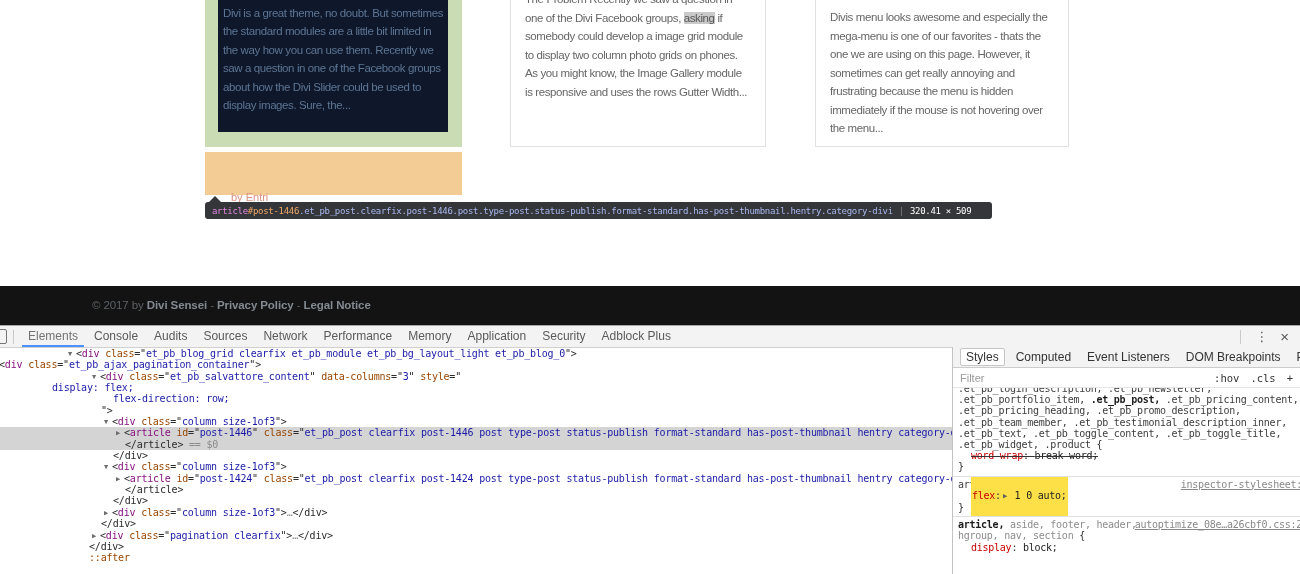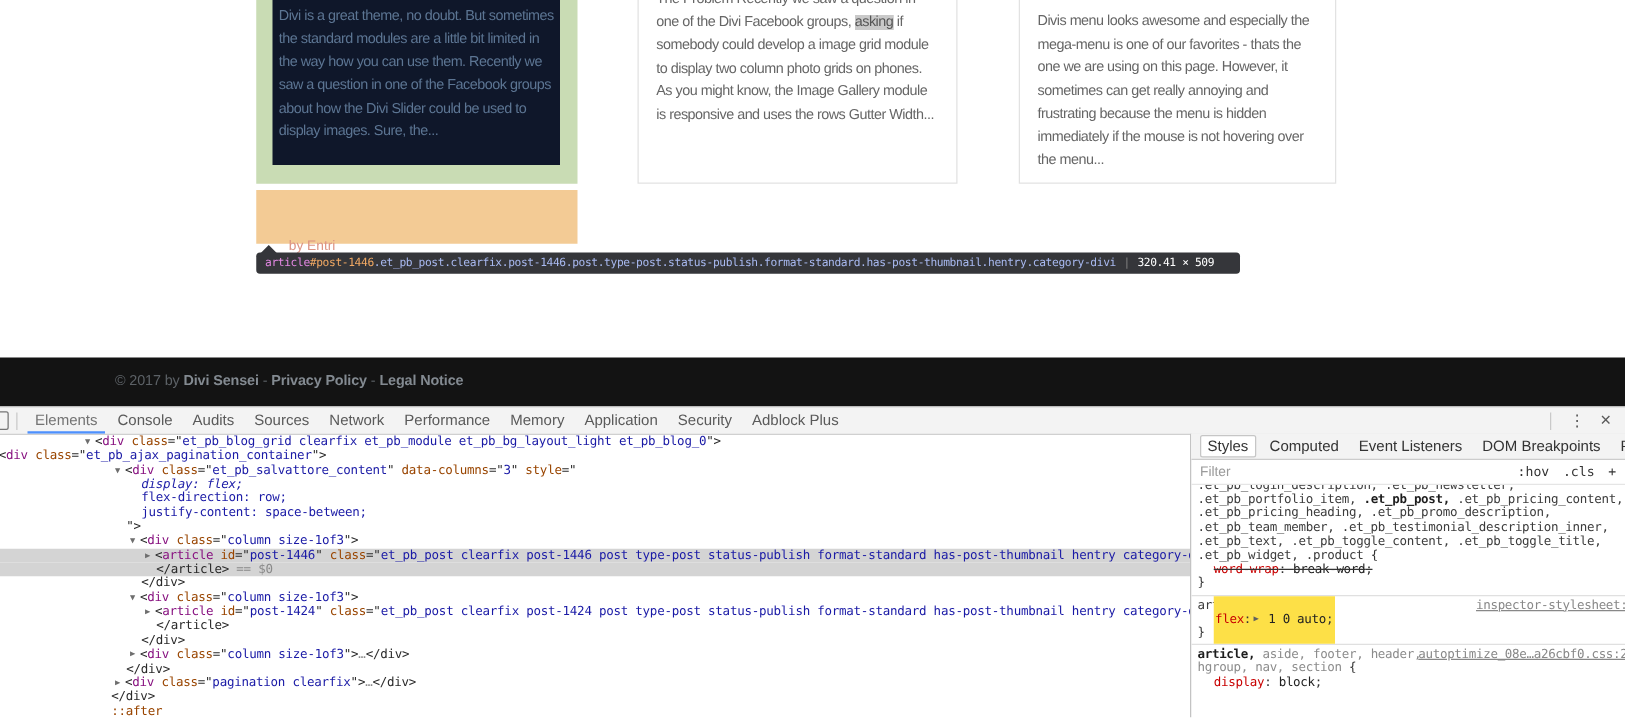--- a/index.html
+++ b/index.html
@@ -145,23 +145,22 @@
         <div class="dt-more">⋮</div>
         <div class="dt-close">×</div>
       </div>
     </div>
 
     <div class="dt-body">
       <div class="elements-pane">
           <div class="tl" style="padding-left: 77px;"><span class="tk-arw">▼</span><span class="tk-p">&lt;</span><span class="tk-tag">div</span><span class="tk-p"> </span><span class="tk-an">class</span><span class="tk-p">="</span><span class="tk-av">et_pb_blog_grid clearfix et_pb_module et_pb_bg_layout_light  et_pb_blog_0</span><span class="tk-p">"&gt;</span></div>
           <div class="tl" style=""><span class="tk-arw">▼</span><span class="tk-p">&lt;</span><span class="tk-tag">div</span><span class="tk-p"> </span><span class="tk-an">class</span><span class="tk-p">="</span><span class="tk-av">et_pb_ajax_pagination_container</span><span class="tk-p">"&gt;</span></div>
           <div class="tl" style="padding-left: 101px;"><span class="tk-arw">▼</span><span class="tk-p">&lt;</span><span class="tk-tag">div</span><span class="tk-p"> </span><span class="tk-an">class</span><span class="tk-p">="</span><span class="tk-av">et_pb_salvattore_content</span><span class="tk-p">" </span><span class="tk-an">data-columns</span><span class="tk-p">="</span><span class="tk-av">3</span><span class="tk-p">" </span><span class="tk-an">style</span><span class="tk-p">="</span></div>
-          <div class="tl" style="padding-left: 113px; font-style: italic;"><span class="tk-av">display: flex;</span></div>
+          <div class="tl" style="padding-left: 52px;"><span class="tk-av">display: flex;</span></div>
           <div class="tl" style="padding-left: 113px;"><span class="tk-av">flex-direction: row;</span></div>
-          <div class="tl" style="padding-left: 113px;"><span class="tk-av">justify-content: space-between;</span></div>
           <div class="tl" style="padding-left: 101px;"><span class="tk-p">"&gt;</span></div>
           <div class="tl" style="padding-left: 113px;"><span class="tk-arw">▼</span><span class="tk-p">&lt;</span><span class="tk-tag">div</span><span class="tk-p"> </span><span class="tk-an">class</span><span class="tk-p">="</span><span class="tk-av">column size-1of3</span><span class="tk-p">"&gt;</span></div>
           <div class="tl selrow" style="padding-left: 125px;"><span class="tk-arw">▶</span><span class="tk-p">&lt;</span><span class="tk-tag">article</span><span class="tk-p"> </span><span class="tk-an">id</span><span class="tk-p">="</span><span class="tk-av">post-1446</span><span class="tk-p">" </span><span class="tk-an">class</span><span class="tk-p">="</span><span class="tk-av">et_pb_post clearfix post-1446 post type-post status-publish format-standard has-post-thumbnail hentry category-divi</span></div>
           <div class="tl selrow" style="padding-left: 125px;"><span class="tk-p">&lt;/article&gt;</span><span class="tk-gray"> == $0</span></div>
           <div class="tl" style="padding-left: 113px;"><span class="tk-p">&lt;/div&gt;</span></div>
           <div class="tl" style="padding-left: 113px;"><span class="tk-arw">▼</span><span class="tk-p">&lt;</span><span class="tk-tag">div</span><span class="tk-p"> </span><span class="tk-an">class</span><span class="tk-p">="</span><span class="tk-av">column size-1of3</span><span class="tk-p">"&gt;</span></div>
           <div class="tl" style="padding-left: 125px;"><span class="tk-arw">▶</span><span class="tk-p">&lt;</span><span class="tk-tag">article</span><span class="tk-p"> </span><span class="tk-an">id</span><span class="tk-p">="</span><span class="tk-av">post-1424</span><span class="tk-p">" </span><span class="tk-an">class</span><span class="tk-p">="</span><span class="tk-av">et_pb_post clearfix post-1424 post type-post status-publish format-standard has-post-thumbnail hentry category-divi</span></div>
           <div class="tl" style="padding-left: 125px;"><span class="tk-p">&lt;/article&gt;</span></div>
           <div class="tl" style="padding-left: 113px;"><span class="tk-p">&lt;/div&gt;</span></div>
           <div class="tl" style="padding-left: 113px;"><span class="tk-arw">▶</span><span class="tk-p">&lt;</span><span class="tk-tag">div</span><span class="tk-p"> </span><span class="tk-an">class</span><span class="tk-p">="</span><span class="tk-av">column size-1of3</span><span class="tk-p">"&gt;</span><span class="tk-gray">…</span><span class="tk-p">&lt;/div&gt;</span></div>

